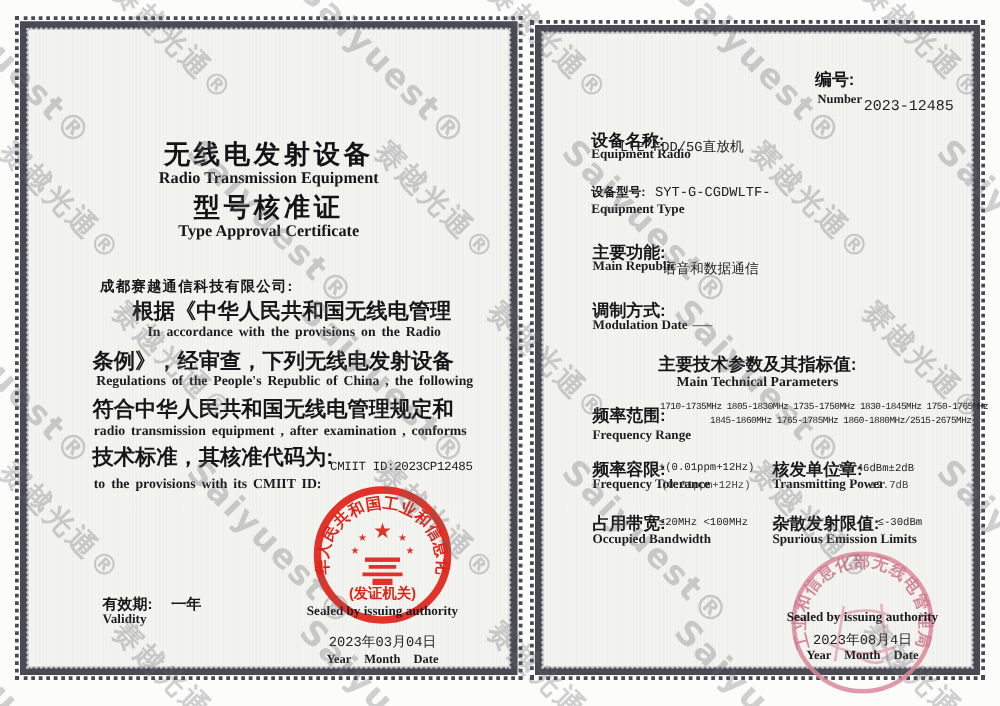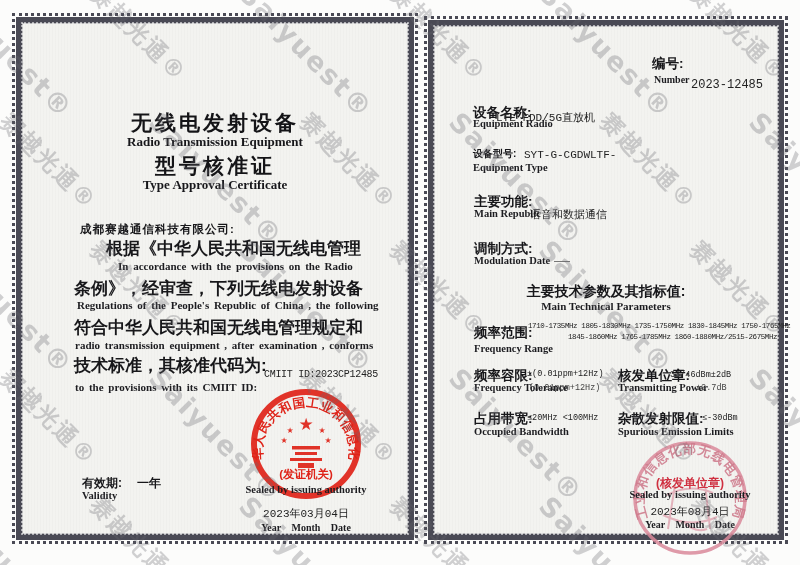--- a/index.html
+++ b/index.html
@@ -166,21 +166,20 @@
     </text>
     <g stroke="#d9889a" fill="none" stroke-width="2" opacity="0.6">
       <path d="M52,72 q23,-12 46,-2"></path>
       <path d="M48,92 q28,14 54,2"></path>
       <path d="M60,62 l-7,44"></path>
       <path d="M90,60 l5,46"></path>
       <path d="M70,100 q10,10 22,6"></path>
     </g>
   </svg>
 
-  <div class="abs over-seal red-txt cn-label" style="left:166px;top:449px;width:180px;text-align:center;font-size:12px;">(核发单位章)</div>
   <div class="abs over-seal en-label" style="left:156px;top:463px;width:200px;text-align:center;font-size:10.5px;">Sealed by issuing authority</div>
   <div class="abs over-seal mono-val" style="left:156px;top:478px;width:200px;text-align:center;font-size:11px;">2023年08月4日</div>
   <div class="abs over-seal en-label" style="left:156px;top:493px;width:200px;text-align:center;font-size:10px;word-spacing:8px;">Year Month Date</div>
 </div>
 
 <div id="watermark-layer">
     <span class="wm" style="left: -45px; top: -22px; font-size: 27px;">Saiyuest®</span>
     <span class="wm" style="left: 105px; top: -22px; font-size: 23px;">赛越光通®</span>
     <span class="wm" style="left: 255px; top: -22px; font-size: 27px;">Saiyuest®</span>
     <span class="wm" style="left: 405px; top: -22px; font-size: 23px;">赛越光通®</span>

